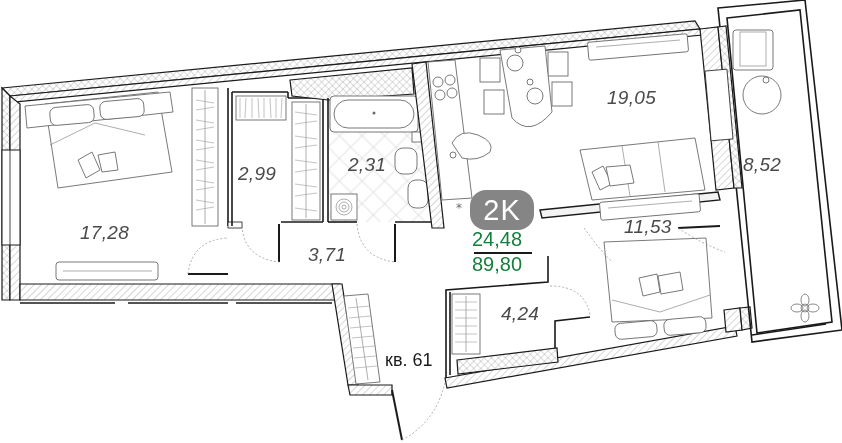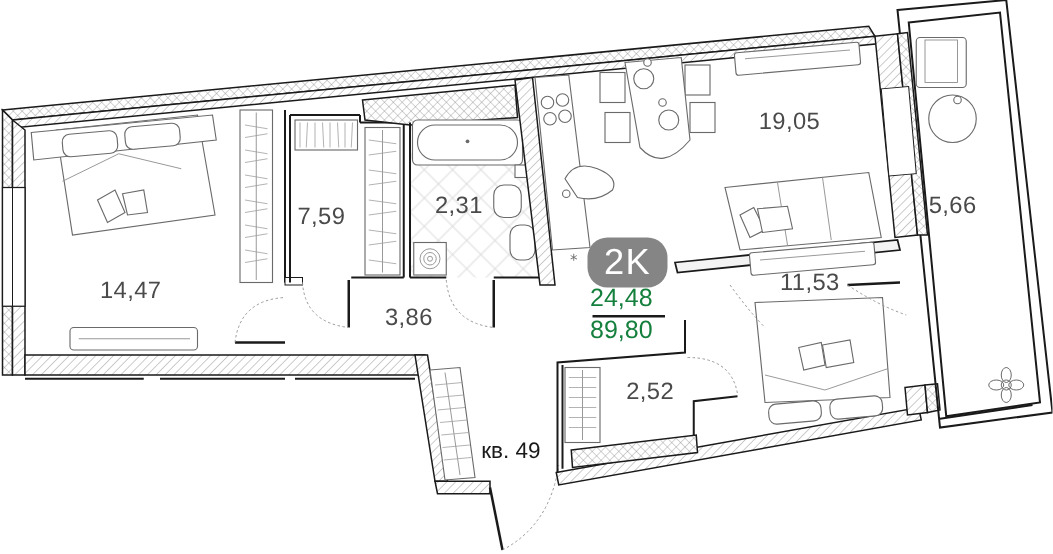--- a/index.html
+++ b/index.html
@@ -7,21 +7,21 @@
   #plan { position: absolute; left: 0; top: 0; width: 842px; height: 443px; }
   .wall { fill: none; stroke: #1a1a1a; stroke-width: 1.6; }
   .wall-thick { fill: #f3f3f3; stroke: #1a1a1a; stroke-width: 1.4; }
   .hatch { fill: url(#hatch); stroke: #1a1a1a; stroke-width: 1.2; }
   .xhatch { fill: url(#xhatch); stroke: #1a1a1a; stroke-width: 1.2; }
   .furn { fill: #ffffff; stroke: #6a6a6a; stroke-width: 0.9; }
   .furn-thin { fill: none; stroke: #8a8a8a; stroke-width: 0.7; }
   .door-arc { fill: none; stroke: #9a9a9a; stroke-width: 0.8; stroke-dasharray: 2 2; }
   .door-leaf { stroke: #1a1a1a; stroke-width: 2; }
   .tile { fill: url(#tiles); stroke: none; }
-  .area-label { position: absolute; font-family: "Liberation Sans", sans-serif; font-size: 19px; color: #4a4a4a; letter-spacing: 0.3px; white-space: nowrap; }
+  .area-label { position: absolute; font-family: "Liberation Sans", sans-serif; font-size: 19px; color: #4a4a4a; letter-spacing: 0.3px; white-space: nowrap; font-style: italic; }
   .badge { position: absolute; left: 470px; top: 190px; width: 64px; height: 40px; background: #858585; border-radius: 16px; color: #ffffff; font-family: "Liberation Sans", sans-serif; font-size: 29px; font-weight: 400; display: flex; align-items: center; justify-content: center; letter-spacing: 1px; }
   .stat { position: absolute; font-family: "Liberation Sans", sans-serif; font-size: 20px; color: #15803d; white-space: nowrap; }
   .stat-living { left: 472px; top: 228px; }
   .stat-divider { position: absolute; left: 474px; top: 252px; width: 58px; height: 1.5px; background: #1a1a1a; }
   .stat-total { left: 472px; top: 253px; }
   .apt-label { position: absolute; left: 385px; top: 350px; font-size: 18px; color: #1a1a1a; font-family: "Liberation Sans", sans-serif; white-space: nowrap; }
 </style>
 </head>
 <body>
 
@@ -270,27 +270,27 @@
         <line x1="349" y1="318" x2="371" y2="316"></line>
       <line x1="350" y1="328" x2="372" y2="326"></line>
         <line x1="352" y1="338" x2="374" y2="336"></line>
       <line x1="353" y1="348" x2="375" y2="346"></line>
         <line x1="354" y1="358" x2="376" y2="356"></line>
       <line x1="355" y1="368" x2="377" y2="366"></line>
     </g>
   </g>
 </svg>
 
-<div class="area-label" style="left:80px; top:222px;">14,47</div>
-<div class="area-label" style="left:238px; top:163px;">7,59</div>
+<div class="area-label" style="left:80px; top:222px;">17,28</div>
+<div class="area-label" style="left:238px; top:163px;">2,99</div>
 <div class="area-label" style="left:348px; top:154px;">2,31</div>
-<div class="area-label" style="left:308px; top:244px;">3,86</div>
+<div class="area-label" style="left:308px; top:244px;">3,71</div>
 <div class="area-label" style="left:607px; top:87px;">19,05</div>
-<div class="area-label" style="left:743px; top:154px;">5,66</div>
+<div class="area-label" style="left:743px; top:154px;">8,52</div>
 <div class="area-label" style="left:624px; top:216px;">11,53</div>
-<div class="area-label" style="left:501px; top:303px;">2,52</div>
+<div class="area-label" style="left:501px; top:303px;">4,24</div>
 
 <div class="badge">2K</div>
 <div class="stat stat-living">24,48</div>
 <div class="stat-divider"></div>
 <div class="stat stat-total">89,80</div>
 
-<div class="apt-label">кв. 49</div>
+<div class="apt-label">кв. 61</div>
 
 </body></html>

